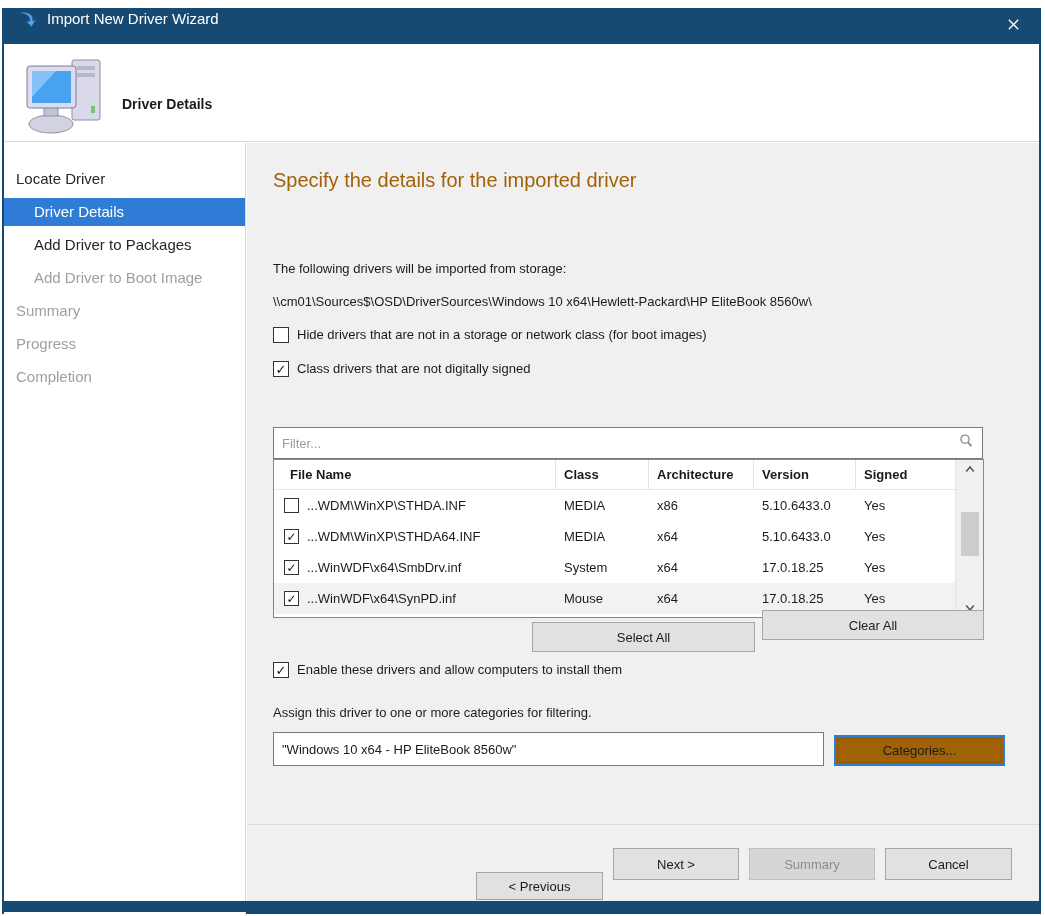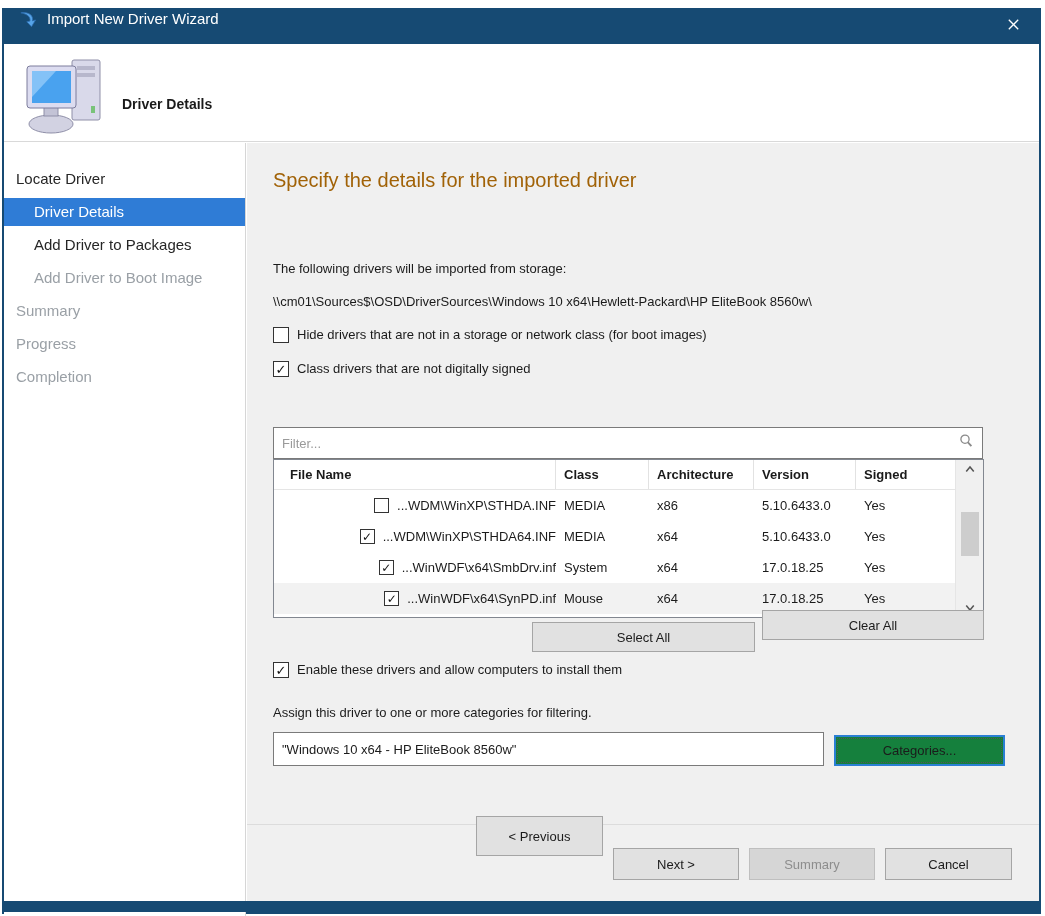--- a/index.html
+++ b/index.html
@@ -56,38 +56,38 @@
   #filter-box .mag { margin-right:8px; }
 
   #driver-table { left:26px; top:316px; width:711px; height:159px; background:#fff;
     border:1px solid #828790; }
   .thead { display:flex; height:30px; border-bottom:1px solid #e5e5e5;font-weight:bold; }
   .hcell { font-size:13px; color:#1a1a1a; line-height:29px; border-right:1px solid #e2e2e2;
     padding-left:8px; overflow:hidden; white-space:nowrap; }
   .hcell.cell-file { padding-left:16px; }
   .trow { display:flex; height:31px; align-items:center; font-size:13px; color:#1b1b1b; }
   .trow:nth-child(4) { background:#f2f2f2; }
-  .tcell { overflow:hidden; white-space:nowrap; padding-left:8px;justify-content:flex-end; }
+  .tcell { overflow:hidden; white-space:nowrap; padding-left:8px; }
   .cell-file { width:282px; display:flex; align-items:center; padding-left:10px; }
   .cell-file .fname { margin-left:8px; }
   .cell-class { width:93px; }
   .cell-arch { width:105px; }
   .cell-version { width:102px; }
   .cell-signed { width:98px; }
   #vscroll { position:absolute; right:0; top:0; width:28px; height:157px; background:#f0f0f0;
     border-left:1px solid #e5e5e5; }
   #vscroll .sb-arrow { position:absolute; left:0; width:28px; height:18px;
     display:flex; align-items:center; justify-content:center; }
   #vscroll .thumb { position:absolute; left:5px; top:52px; width:18px; height:44px; background:#cdcdcd; }
 
   
   .btn { background:#e1e1e1; border:1px solid #a5a5a5; font-size:13px; color:#1b1b1b;
     font-family:inherit; text-align:center; cursor:default; }
   .btn:disabled { background:#d6d6d6; border-color:#bfbfbf; color:#8d8d8d; }
-  .btn.focused { background:#15803d; border:2px solid #2a7fd4; outline:1px dotted #555; outline-offset:-4px; }
+  .btn.focused { background:#a16207; border:2px solid #2a7fd4; outline:1px dotted #555; outline-offset:-4px; }
 
   #category-field { left:26px; top:589px; width:551px; height:34px; background:#fff; border:1px solid #7a7a7a; }
   #category-field input { width:100%; height:100%; border:none; outline:none; font-size:13px;
     padding:0 8px; font-family:inherit; color:#1b1b1b; background:transparent; }
 
   #footer-sep { left:0; top:681px; width:792px; border-top:1px solid #dcdcdc; }
 </style>
 </head>
 <body>
 
@@ -251,21 +251,21 @@
 
       <div class="abs body-text" style="left:26px; top:562px;">Assign this driver to one or more categories for filtering.</div>
 
       <div class="abs" id="category-field">
         <input type="text" readonly="" value="&quot;Windows 10 x64 - HP EliteBook 8560w&quot;" style="">
       </div>
       <button class="btn focused abs" style="left:587px; top:592px; width:171px; height:31px;">Categories...</button>
 
       <div class="abs" id="footer-sep"></div>
 
-      <button class="btn abs" style="left:229px; top:673px; width:127px; height:40px;">&lt; Previous</button>
+      <button class="btn abs" style="left:229px; top:729px; width:127px; height:28px;">&lt; Previous</button>
       <button class="btn abs" style="left:366px; top:705px; width:126px; height:32px;">Next &gt;</button>
       <button class="btn abs" disabled="" style="left:502px; top:705px; width:126px; height:32px;">Summary</button>
       <button class="btn abs" style="left:638px; top:705px; width:127px; height:32px;">Cancel</button>
     </div>
 
     <div id="bottomstrip"></div>
   </div>
 </div>
 
 </body></html>

